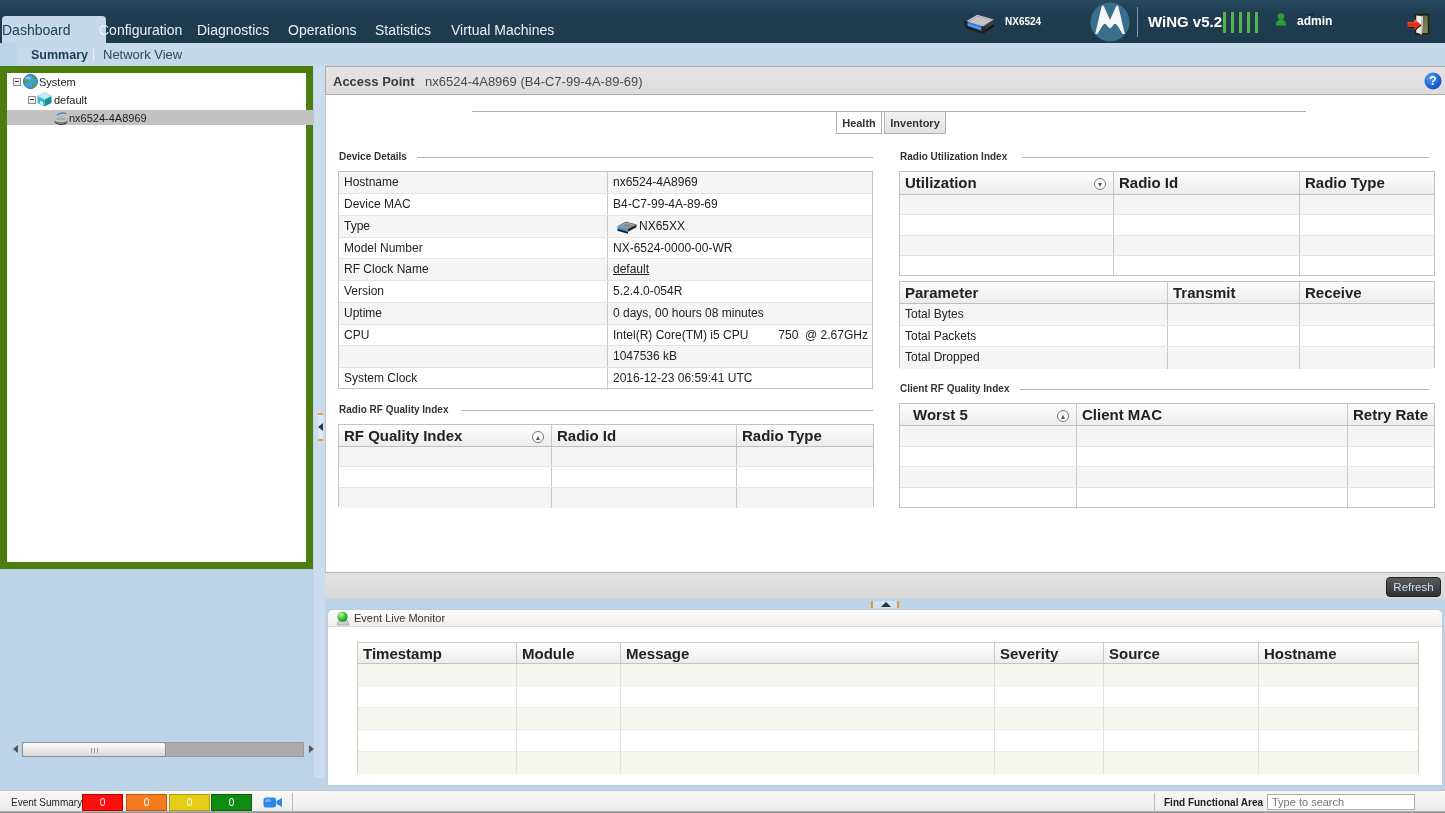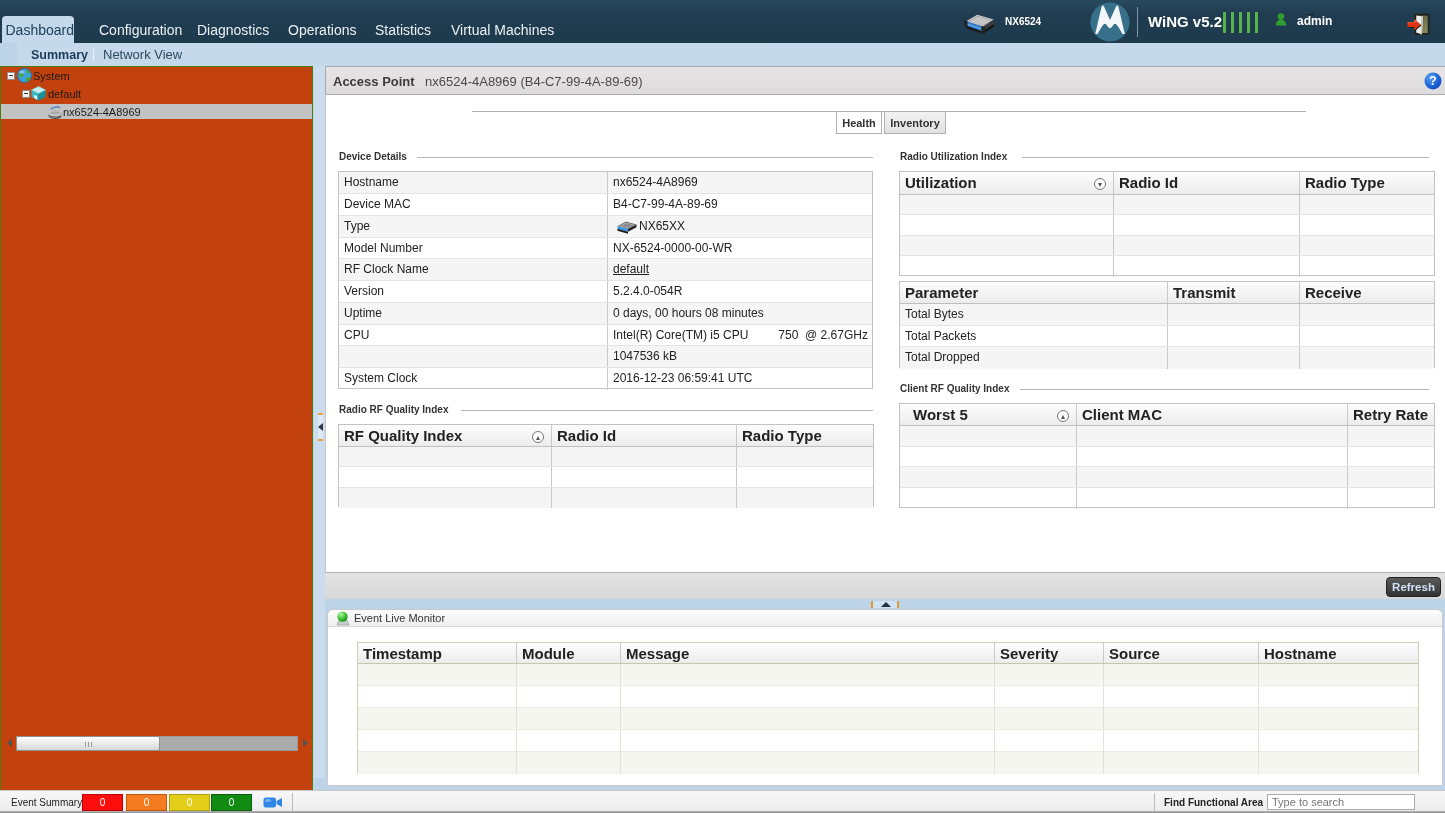--- a/index.html
+++ b/index.html
@@ -1,25 +1,25 @@
 <!DOCTYPE html>
 <html><head>
 <meta charset="utf-8">
 <style>
 *{margin:0;padding:0;box-sizing:border-box}
 html,body{width:1445px;height:813px;overflow:hidden}
 body{position:relative;font-family:"Liberation Sans",sans-serif;background:#bdd3e7;font-size:11px;color:#222}
 
 #topbar{position:absolute;left:0;top:0;width:1445px;height:43px;background:linear-gradient(#28495e,#203c50 35%,#1e3a4d)}
 #topbar .navtab{position:absolute;top:16px;height:27px;color:#ecf1f5;font-size:14px;line-height:29px}
-#topbar #tab-dash{left:2px;width:72px;background:#c6d9ea;border-radius:4px 4px 0 0;color:#20415c;text-align:right}
+#topbar #tab-dash{left:2px;width:104px;background:#c6d9ea;border-radius:4px 4px 0 0;color:#20415c;text-align:left}
 
 #subbar{position:absolute;left:17px;top:43px;width:1445px;height:30px;background:#c6d9ea}
 
-#tree{position:absolute;left:0;top:66px;width:313px;height:744px;background:#c2410c;border:1px solid #4d7c0f}
+#tree{position:absolute;left:0;top:66px;width:313px;height:503px;background:#ffffff;border:7px solid #4d7c0f}
 .trow{position:absolute;left:0;width:311px;height:18px;line-height:18px;font-size:11px;color:#1b1b1b}
 .expbox{position:absolute;width:8px;height:8px;background:linear-gradient(#fdfdfd,#e8e8e8);border:1px solid #8f8f8f;top:5px}
 .expbox:after{content:"";position:absolute;left:1px;top:2px;width:4px;height:1px;background:#333}
 
 #hscroll{position:absolute;left:2px;top:669px;width:307px;height:15px}
 #hs-track{position:absolute;left:13px;top:0;width:282px;height:15px;background:#ababab;border:1px solid #999}
 #hs-thumb{position:absolute;left:13px;top:0;width:144px;height:15px;background:linear-gradient(#fdfdfd,#d8d8d8);border:1px solid #8f8f8f;border-radius:2px}
 .hs-grip{position:absolute;top:5px;width:1px;height:5px;background:#9a9a9a}
 .hs-arrow{position:absolute;top:3px;width:0;height:0}
 
@@ -29,21 +29,21 @@
 
 #splitter{position:absolute;left:314px;top:66px;width:11px;height:712px;background:#cadcee}
 #ltab{position:absolute;left:318px;top:413px;width:5px;height:28px;background:#dbe8f6;border-top:2px solid #e8a33d;border-bottom:2px solid #e8a33d}
 #ltab:after{content:"";position:absolute;left:0;top:8px;border-right:5px solid #2c3a46;border-top:4px solid transparent;border-bottom:4px solid transparent}
 
 #mainhdr{position:absolute;left:325px;top:66px;width:1120px;height:29px;background:linear-gradient(#e6e4e4,#dddbdb);border:1px solid #a9a9a9;border-right:none}
 #mainhdr .t1{position:absolute;left:7px;top:7px;font-size:13px;font-weight:bold;color:#3c3c3c}
 #mainhdr .t2{position:absolute;left:99px;top:7px;font-size:13px;color:#4a4a4a}
 #maincontent{position:absolute;left:325px;top:95px;width:1120px;height:477px;background:#fff;border-left:1px solid #c8c8c8}
 #footerbar{position:absolute;left:325px;top:572px;width:1120px;height:27px;background:linear-gradient(#e3e3e3,#d7d7d7);border-top:1px solid #b3b3b3}
-#btn-refresh{position:absolute;left:1061px;top:4px;width:55px;height:20px;background:linear-gradient(#5a5a5a,#333);border:1px solid #222;border-radius:4px;color:#cfe0f5;font-weight:bold;font-size:11.5px;text-align:center;line-height:18px}
+#btn-refresh{position:absolute;left:1061px;top:4px;width:55px;height:20px;background:linear-gradient(#5a5a5a,#333);border:1px solid #222;border-radius:4px;color:#cfe0f5;font-weight:normal;font-size:11.5px;text-align:center;line-height:18px}
 
 #tabline{position:absolute;left:146px;top:16px;width:834px;border-top:1px solid #b0b0b0}
 .htab{position:absolute;top:16px;height:23px;border:1px solid #b0b0b0;font-weight:bold;font-size:11px;color:#333;text-align:center;line-height:22px}
 #tab-health{left:510px;width:46px;background:#fff}
 #tab-inv{left:558px;width:62px;background:linear-gradient(#f2f2f2,#e2e2e2)}
 
 .sect{position:absolute;font-weight:bold;font-size:10px;color:#333;white-space:nowrap}
 .sline{position:absolute;border-top:1px solid #b5b5b5}
 
 .tbl{position:absolute;border:1px solid #c3c3c3;background:#fff}

